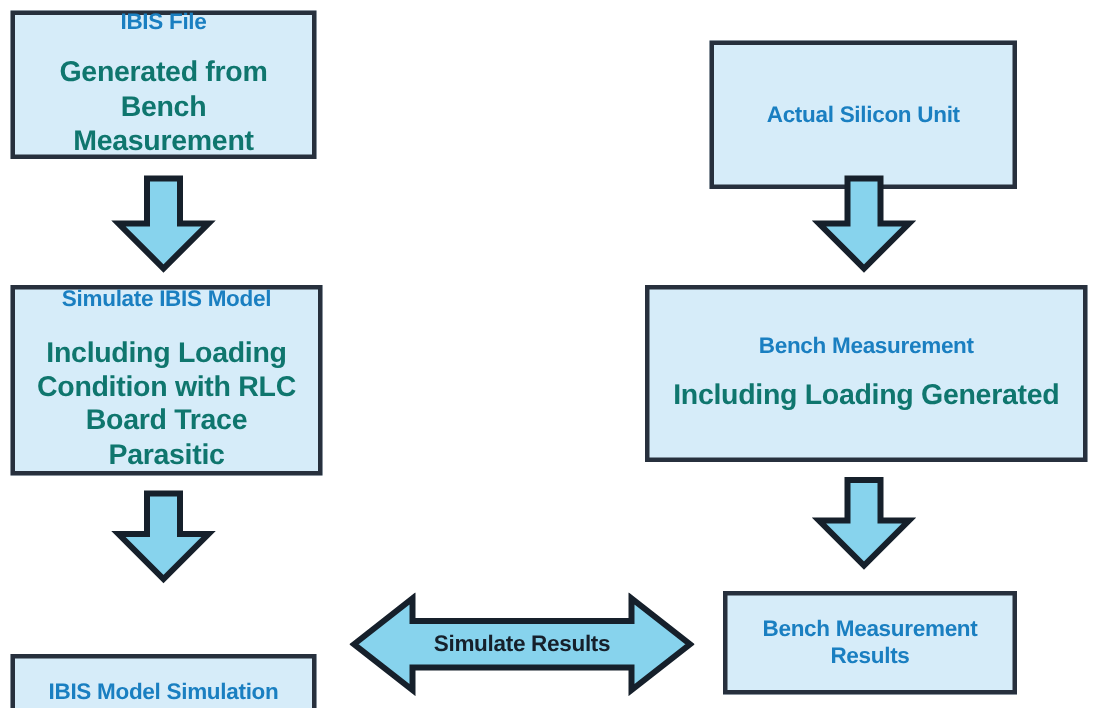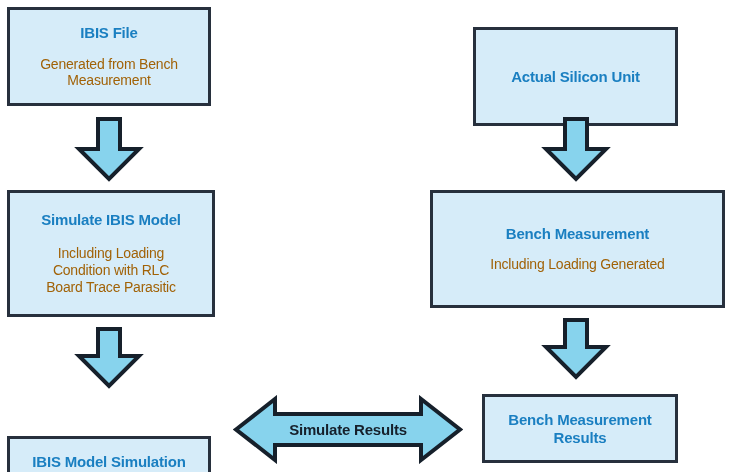--- a/index.html
+++ b/index.html
@@ -33,23 +33,23 @@
     color: #1a7fc1;
     font-weight: bold;
     font-size: 15px;
     line-height: 1.18;
     letter-spacing: -0.2px;
   }
   .node-title.solo {
     margin: 0;
   }
   .node-body {
-    color: #a16207;
-    font-weight: normal;
-    font-size: 14px;
+    color: #0f766e;
+    font-weight: bold;
+    font-size: 19px;
     line-height: 1.2;
     letter-spacing: -0.2px;
     margin-top: 14px;
   }
   .node-body.tight {
     margin-top: 16px;
   }
   .arrow-down {
     position: absolute;
   }

